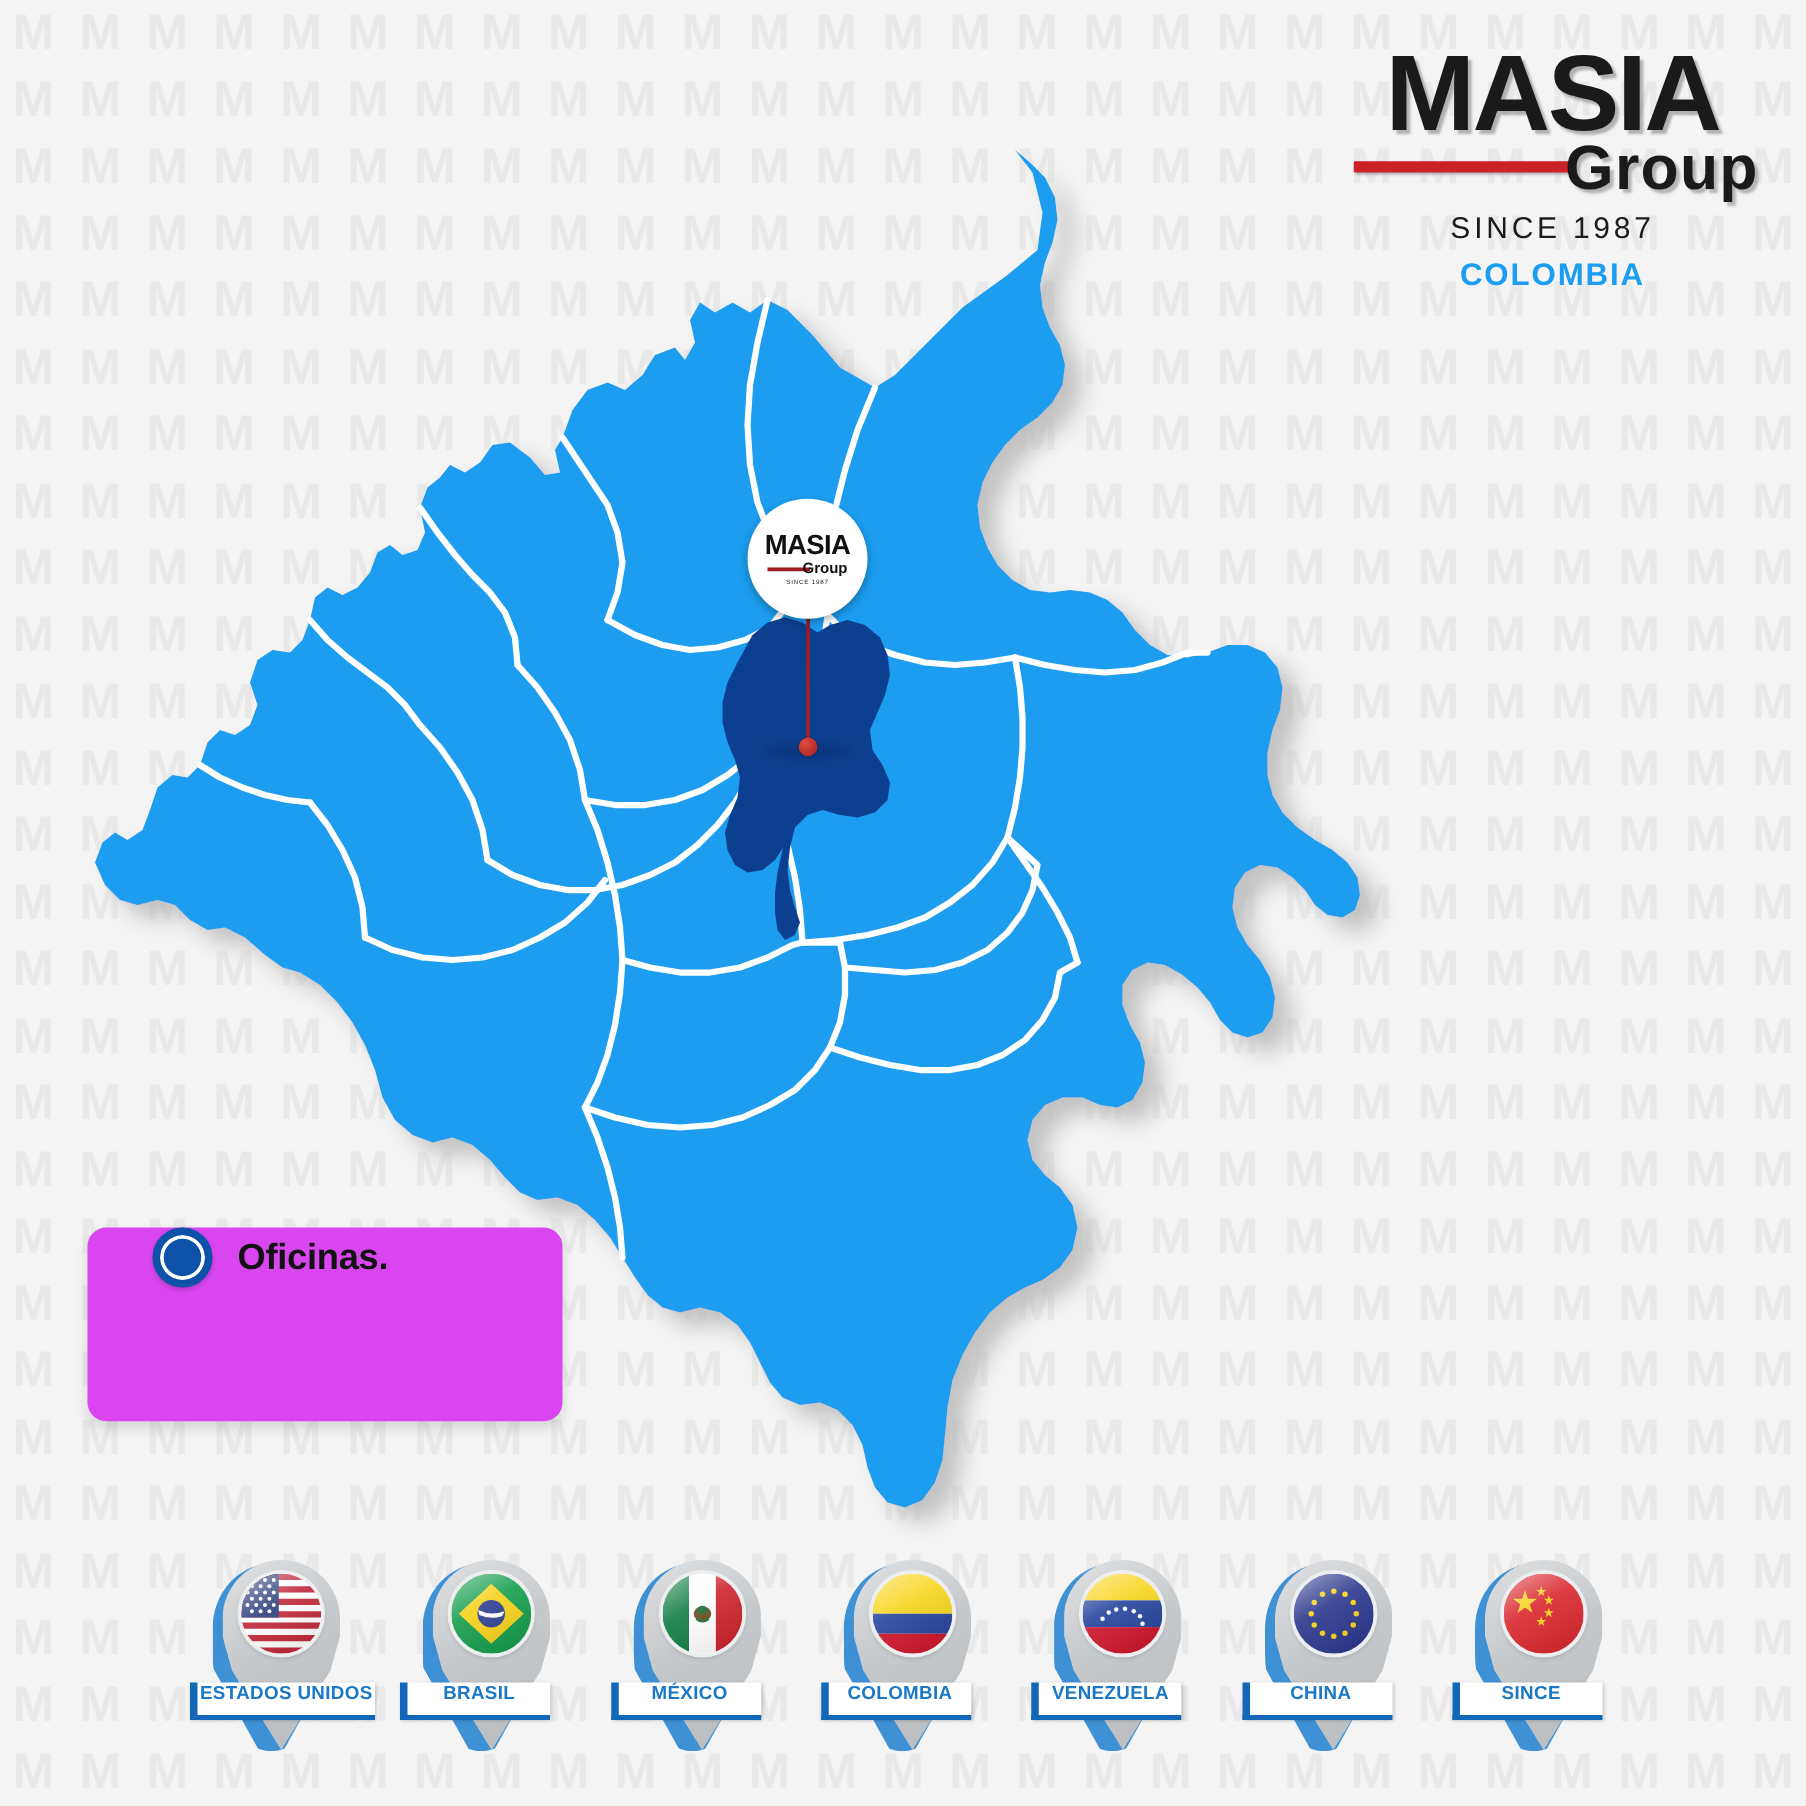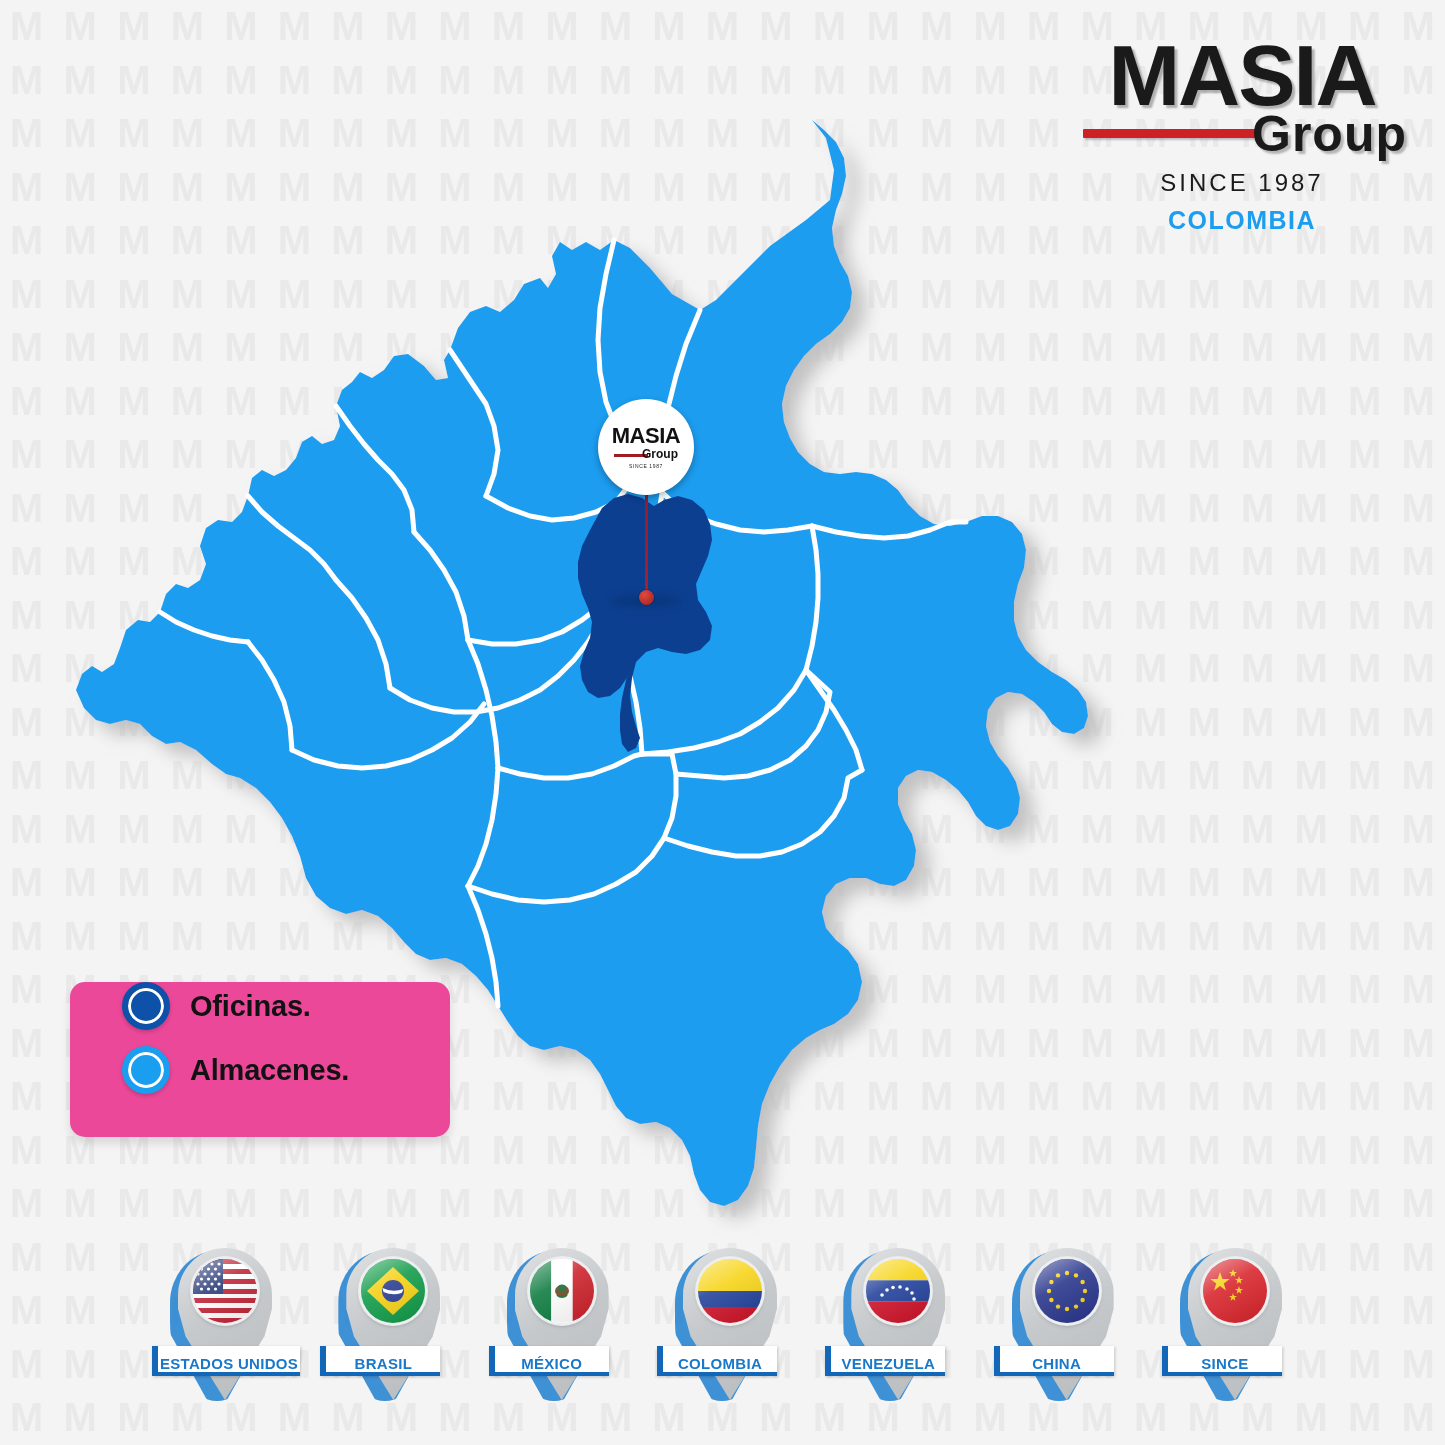--- a/index.html
+++ b/index.html
@@ -92,23 +92,23 @@
     font-weight:700;font-size:22px;letter-spacing:-0.5px;color:#111;line-height:1;
   }
   #marker .b-row{position:relative;width:64px;height:14px;margin-top:1px;}
   #marker .b-red{position:absolute;left:0;top:6px;width:34px;height:3px;background:#9e1b22;}
   #marker .b-group{position:absolute;right:0;top:-1px;font-weight:700;font-size:12px;color:#111;}
   #marker .b-since{font-size:5px;letter-spacing:.6px;color:#222;margin-top:1px;}
 
   
   #legend{
     position:absolute;left:70px;top:982px;width:380px;height:155px;
-    background:#ec4899;border-radius:15px;
+    background:#d946ef;border-radius:15px;
     box-shadow:0 6px 10px rgba(0,0,0,.12);
-    display:flex;flex-direction:column;justify-content:flex-start;gap:16px;
+    display:flex;flex-direction:column;justify-content:space-between;gap:16px;
     padding-left:52px;box-sizing:border-box;
   }
   .legend-row{display:flex;align-items:center;gap:20px;}
   .legend-dot{
     width:48px;height:48px;border-radius:50%;
     box-sizing:border-box;
     border:6px solid;
     box-shadow:0 0 0 3px #fff inset, 0 2px 4px rgba(0,0,0,.2);
   }
   .legend-label{font-size:29px;font-weight:600;color:#121212;letter-spacing:-.2px;}
@@ -140,21 +140,21 @@
     position:absolute;inset:0;border-radius:50%;
     background:linear-gradient(150deg,rgba(255,255,255,.55) 0%,rgba(255,255,255,.12) 40%,rgba(0,0,0,.10) 100%);
     pointer-events:none;
   }
   .pin .plabel{
     position:absolute;left:2px;top:103px;min-width:120px;max-width:148px;height:30px;
     background:#ffffff;
     border-left:6px solid #1267b8;
     border-bottom:4px solid #1267b8;
     box-shadow:1px 1px 3px rgba(0,0,0,.2);
-    display:flex;align-items:flex-end;justify-content:center;
+    display:flex;align-items:flex-start;justify-content:center;
     box-sizing:border-box;
   }
   .pin .plabel span{
     font-size:15px;font-weight:700;letter-spacing:.3px;color:#1a78c8;white-space:nowrap;
     padding:0 6px;
   }
 </style>
 </head>
 <body>
 
@@ -1026,24 +1026,20 @@
       <div class="b-group">Group</div>
     </div>
     <div class="b-since">SINCE 1987</div>
   </div>
 </div>
 
 <div id="legend">
   <div class="legend-row">
     <div class="legend-dot" style="border-color:#0d51a8;background:#0d51a8;"></div>
     <div class="legend-label">Oficinas.</div>
-  </div>
-  <div class="legend-row">
-    <div class="legend-dot" style="border-color:#1a9ff0;background:#1a9ff0;"></div>
-    <div class="legend-label">Almacenes.</div>
   </div>
 </div>
 
 <div id="pins">
 
   <div class="pin">
     <div class="pshadow"></div>
     <div class="pbody"></div>
     <div class="flagcirc">
       <svg viewBox="0 0 64 64" width="64" height="64">

